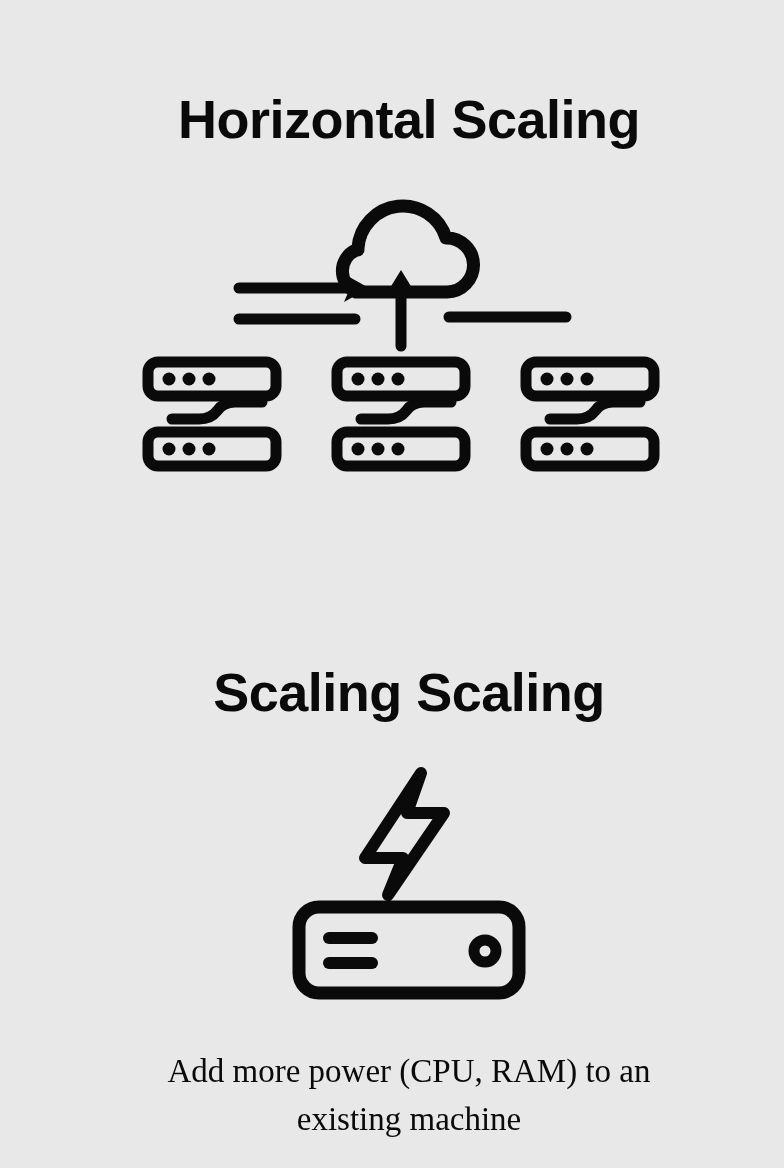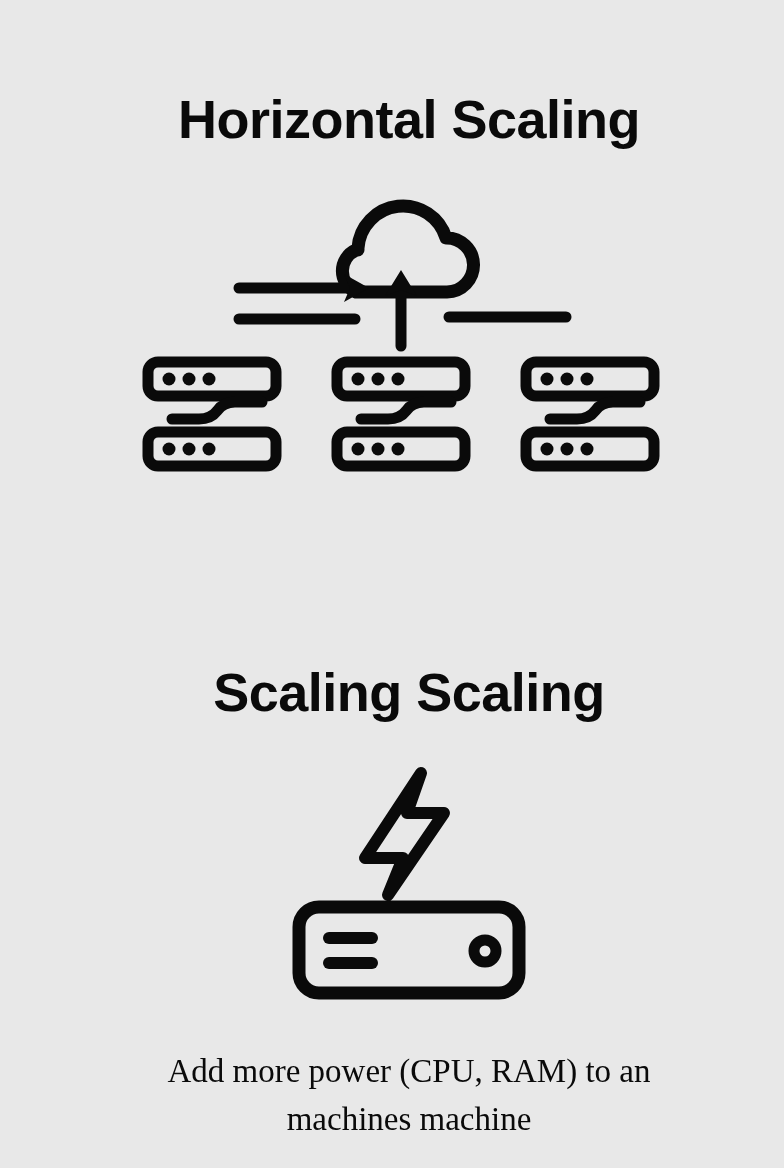--- a/index.html
+++ b/index.html
@@ -173,17 +173,17 @@
         <line class="stroke-ico" stroke-width="12" x1="312" y1="183" x2="355" y2="183"></line>
         <line class="stroke-ico" stroke-width="12" x1="312" y1="208" x2="355" y2="208"></line>
         <circle class="stroke-ico" stroke-width="11" cx="468" cy="196" r="11"></circle>
       </g>
     </svg>
   </div>
 
   <div class="section" id="vs-caption-wrap">
     <p class="caption">
       <span>Add more power (CPU, RAM) to an</span><br>
-      <span>machines machine</span>
+      <span>existing machine</span>
     </p>
   </div>
 
 </div>
 
 </body></html>

